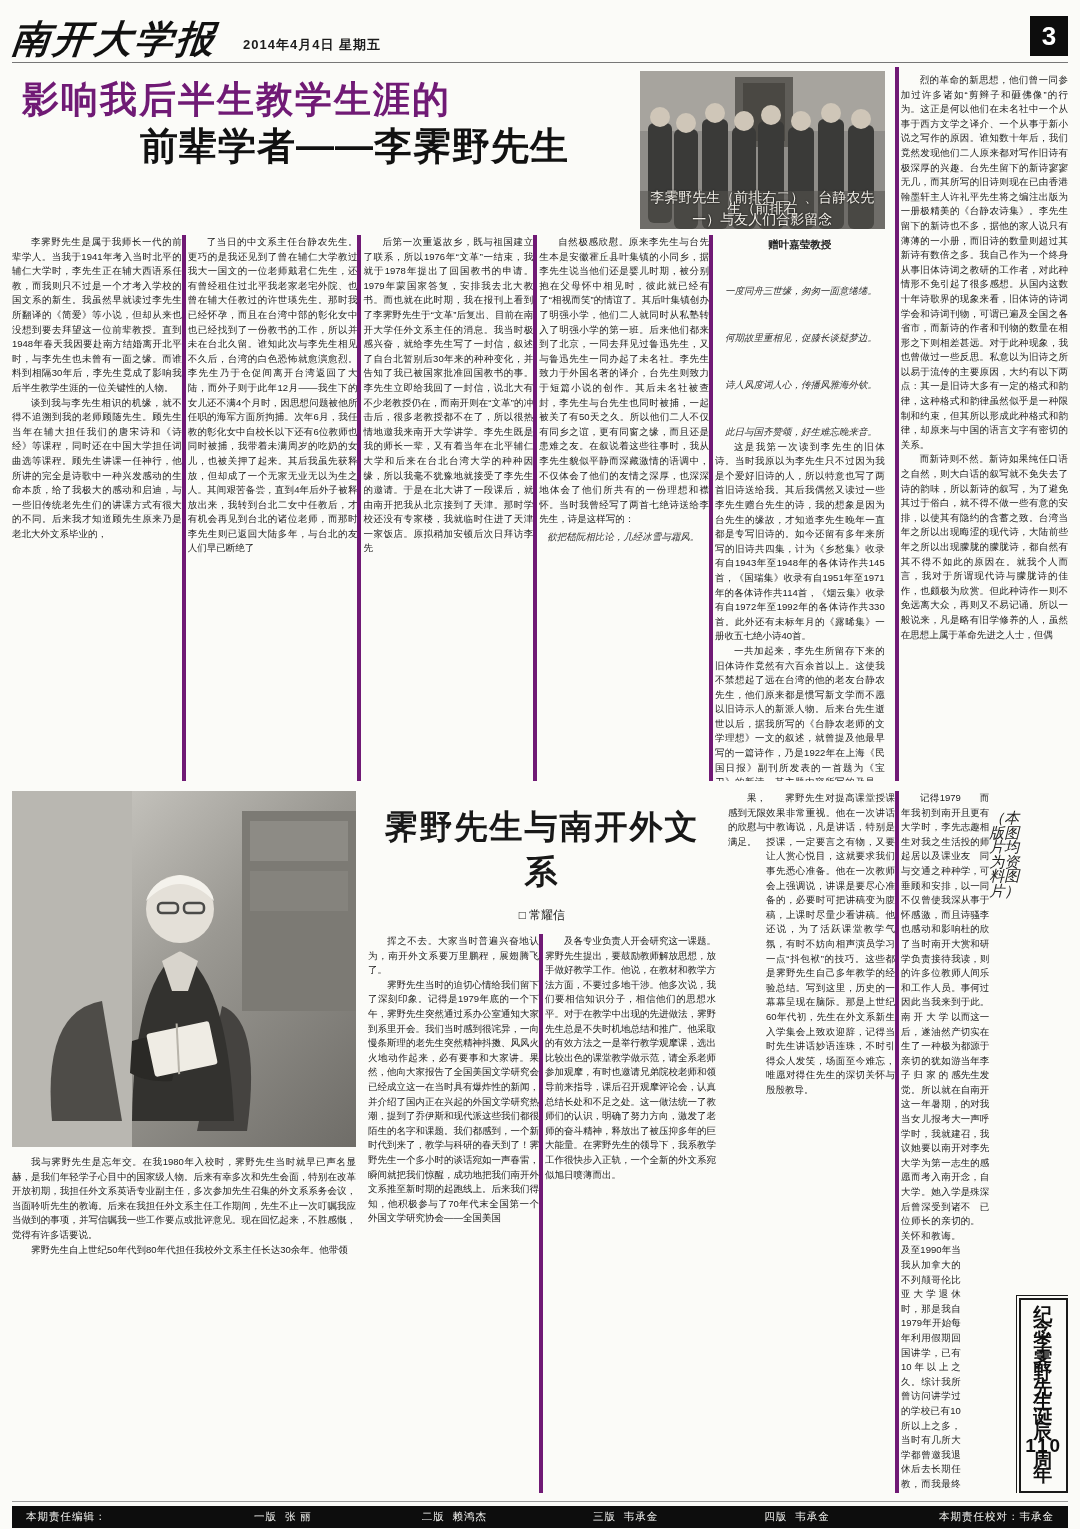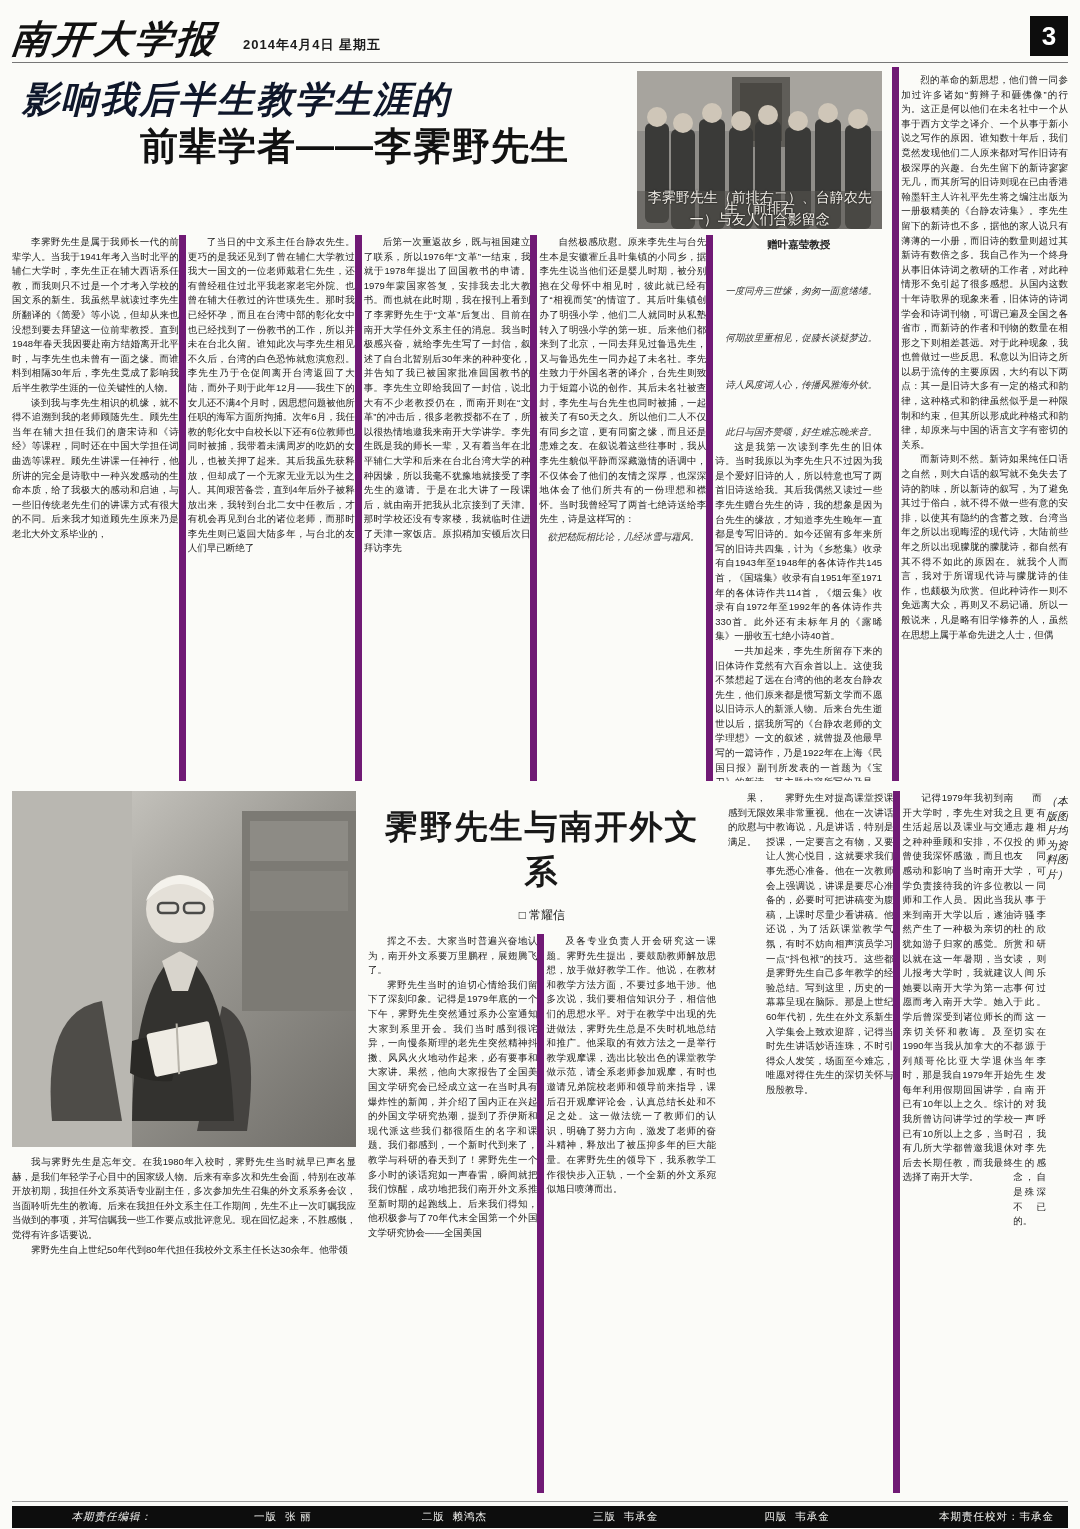--- a/index.html
+++ b/index.html
@@ -12,28 +12,28 @@
   .hdr{height:52px;display:flex;align-items:flex-end;border-bottom:1px solid #777;padding-bottom:4px;}
   .masthead{font-family:"DejaVu Serif",serif;font-weight:900;font-style:italic;
     font-size:38px;line-height:1;letter-spacing:3px;transform:skewX(-6deg);color:#111;}
   .hdr-date{font-size:13px;font-weight:bold;margin-left:26px;margin-bottom:4px;letter-spacing:1px;}
   .hdr-spacer{flex:1;}
   .pagenum{width:38px;height:40px;background:#0d0d0d;color:#fff;font-size:26px;font-weight:bold;
     display:flex;align-items:center;justify-content:center;margin-bottom:2px;}
   
   .col{font-size:9.5px;line-height:14.6px;text-align:justify;color:#222;}
   .col p{margin:0;text-indent:2em;}
-  .vline{border-left:7px solid #701a75;padding-left:2px;}
+  .vline{border-left:4px solid #701a75;padding-left:2px;}
   .kai{font-family:"Liberation Serif",serif;font-style:italic;color:#333;margin:3px 0 3px 8px;}
   
   .top-sec{display:flex;gap:10px;height:714px;margin-top:4px;}
   .top-left{width:876px;display:flex;flex-direction:column;}
   .row1{display:flex;height:168px;}
   .headline-block{flex:1;padding:10px 6px 0 10px;}
-  .hl1{font-size:37px;font-weight:900;letter-spacing:2px;line-height:1.25;color:#0f172a;font-style:italic;}
+  .hl1{font-size:37px;font-weight:900;letter-spacing:2px;line-height:1.25;color:#701a75;}
   .hl2{font-size:38px;font-weight:900;letter-spacing:1px;line-height:1.25;color:#111;padding-left:118px;}
   .byline{text-align:center;font-size:12px;margin-top:10px;font-family:"Liberation Serif",serif;}
   .photo-top{width:245px;height:158px;position:relative;flex:0 0 auto;margin-top:4px;}
   .photo-top svg{display:block;}
   .photo-cap{position:absolute;left:6px;right:6px;bottom:4px;color:#f2efe8;font-size:14px;
     line-height:11px;text-align:center;text-shadow:0 0 2px #000;}
   .row2{display:flex;height:546px;margin-top:6px;}
   .tcol{flex:1;overflow:hidden;}
   .tcol + .tcol{margin-left:0;}
   .poem-title{text-align:center;font-weight:bold;font-size:10.5px;margin:2px 0 4px;}
@@ -49,31 +49,31 @@
   .bot-left-cols{display:flex;margin-top:8px;flex:1;overflow:hidden;}
   .bcol{flex:1;overflow:hidden;}
   .bot-mid{width:352px;display:flex;flex-direction:column;}
   .bot-headline{padding:14px 0 2px;}
   .bh{font-family:"Liberation Serif",serif;font-size:33px;font-weight:900;letter-spacing:2px;
     text-align:center;color:#181818;}
   .bh-byline{text-align:center;font-size:12px;margin:12px 0 8px;font-family:"Liberation Serif",serif;}
   .bot-mid-cols{display:flex;flex:1;overflow:hidden;}
   .bot-right{width:344px;display:flex;}
   .bot-right .bcol{display:flex;flex-direction:row;}
-  .photo-note{font-family:"Liberation Serif",serif;font-style:italic;font-size:11px;
-    text-align:center;margin-top:3px;}
+  .photo-note{font-family:"Liberation Serif",serif;font-style:italic;font-size:15px;
+    text-align:center;margin-top:20px;}
   .banner{margin-top:auto;border:2px solid #1a1a1a;outline:1px solid #1a1a1a;outline-offset:2px;
     padding:8px 4px;text-align:center;font-size:19px;font-weight:900;letter-spacing:2px;color:#0f0f0f;}
   
   .footer{margin-top:8px;}
   .footer-rule{border-top:1px solid #999;margin-bottom:4px;}
   .footer-bar{background:#0d0d0d;color:#f5f5f2;height:22px;display:flex;align-items:center;
     font-size:10.5px;letter-spacing:1px;padding:0 14px;}
   .footer-bar .seg{flex:1;text-align:center;white-space:nowrap;}
-  .footer-bar .seg:first-child{text-align:center;font-style:italic;}
+  .footer-bar .seg:first-child{text-align:left;}
   .footer-bar .seg:last-child{text-align:right;}
 </style>
 </head>
 <body>
 
 <div class="page">
 
   <div class="hdr">
     <div class="masthead">南开大学报</div>
     <div class="hdr-date">2014年4月4日 星期五</div>
@@ -211,20 +211,21 @@
 
     <div class="bot-right">
       <div class="bcol col">
         <p>果，感到无限的欣慰与满足。</p>
         <p>霁野先生对提高课堂授课效果非常重视。他在一次讲话中教诲说，凡是讲话，特别是授课，一定要言之有物，又要让人赏心悦目，这就要求我们事先悉心准备。他在一次教师会上强调说，讲课是要尽心准备的，必要时可把讲稿变为腹稿，上课时尽量少看讲稿。他还说，为了活跃课堂教学气氛，有时不妨向相声演员学习一点“抖包袱”的技巧。这些都是霁野先生自己多年教学的经验总结。写到这里，历史的一幕幕呈现在脑际。那是上世纪60年代初，先生在外文系新生入学集会上致欢迎辞，记得当时先生讲话妙语连珠，不时引得众人发笑，场面至今难忘，唯愿对得住先生的深切关怀与殷殷教导。</p>
       </div>
       <div class="bcol col vline">
         <p>记得1979年我初到南开大学时，李先生对我之生活起居以及课业与交通之种种垂顾和安排，不仅曾使我深怀感激，而且也感动和影响了当时南开大学负责接待我的许多位教师和工作人员。因此当我来到南开大学以后，遂油然产生了一种极为亲切的犹如游子归家的感觉。所以就在这一年暑期，当女儿报考大学时，我就建议她要以南开大学为第一志愿而考入南开大学。她入学后曾深受到诸位师长的亲切关怀和教诲。及至1990年当我从加拿大的不列颠哥伦比亚大学退休时，那是我自1979年开始每年利用假期回国讲学，已有10年以上之久。综计我所曾访问讲学过的学校已有10所以上之多，当时有几所大学都曾邀我退休后去长期任教，而我最终选择了南开大学。</p>
         <p>而且更有志趣相投的师友同学，可以一同从事于诗骚李杜的欣赏和研读，则人间乐事何过于此。而这一切实在都源于当年李先生发自南开的对我一声呼召，我对李先生的感念，自是殊深不已的。</p>
         <div class="photo-note">（本版图片均为资料图片）</div>
+        <div class="banner">纪念李霁野先生诞辰110周年</div>
       </div>
     </div>
   </div>
 
   <div class="footer">
     <div class="footer-rule"></div>
     <div class="footer-bar">
       <div class="seg">本期责任编辑：</div>
       <div class="seg"><span>一版</span>&nbsp;&nbsp;<span>张 丽</span></div>
       <div class="seg"><span>二版</span>&nbsp;&nbsp;<span>赖鸿杰</span></div>

